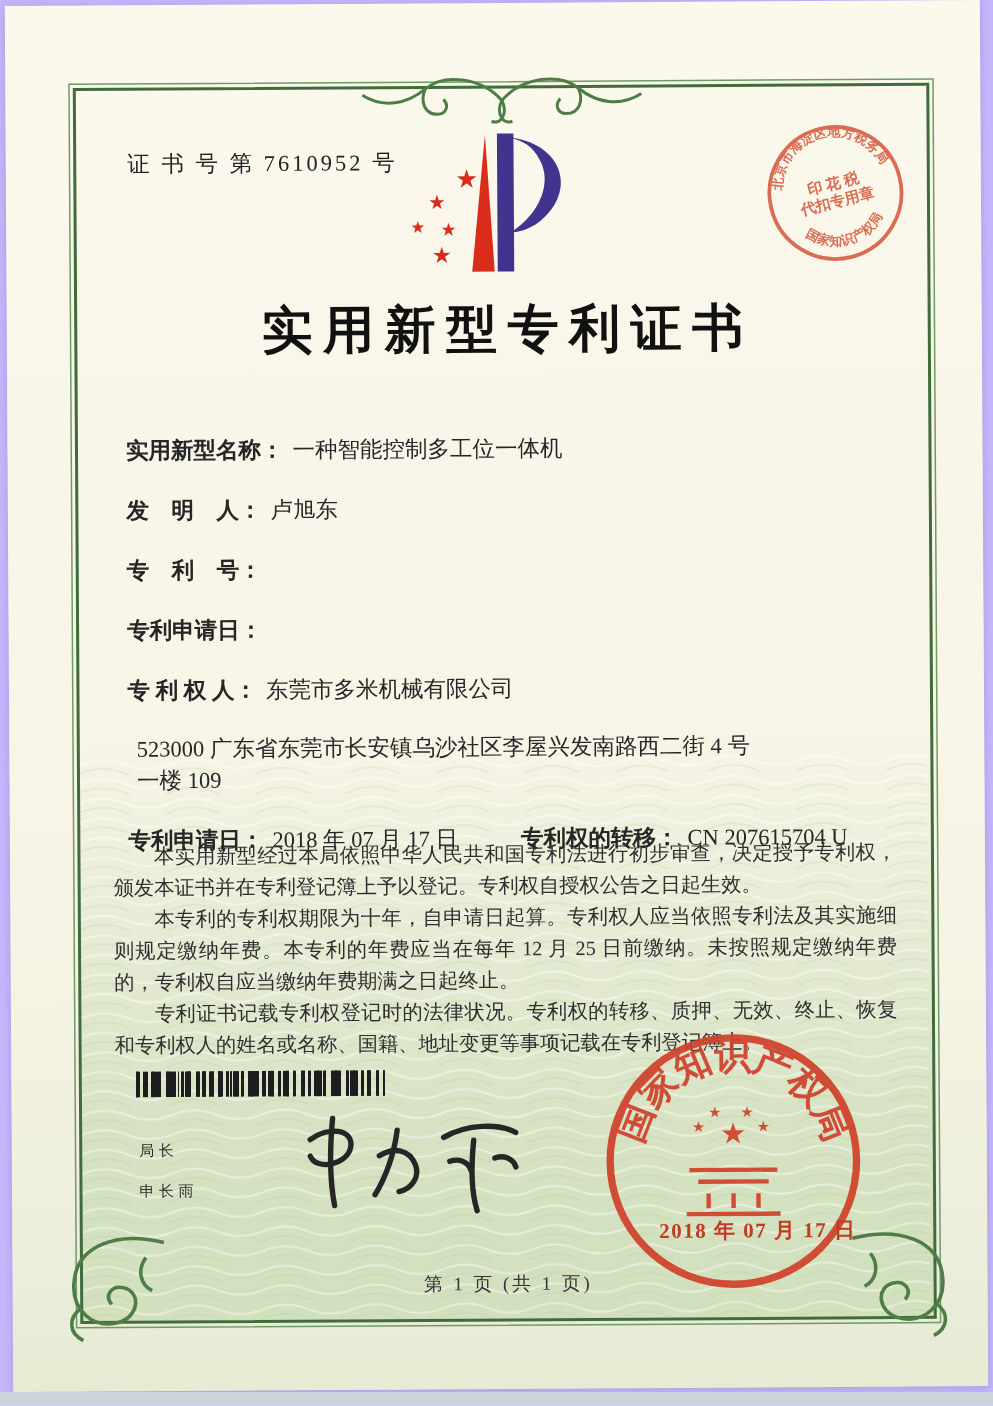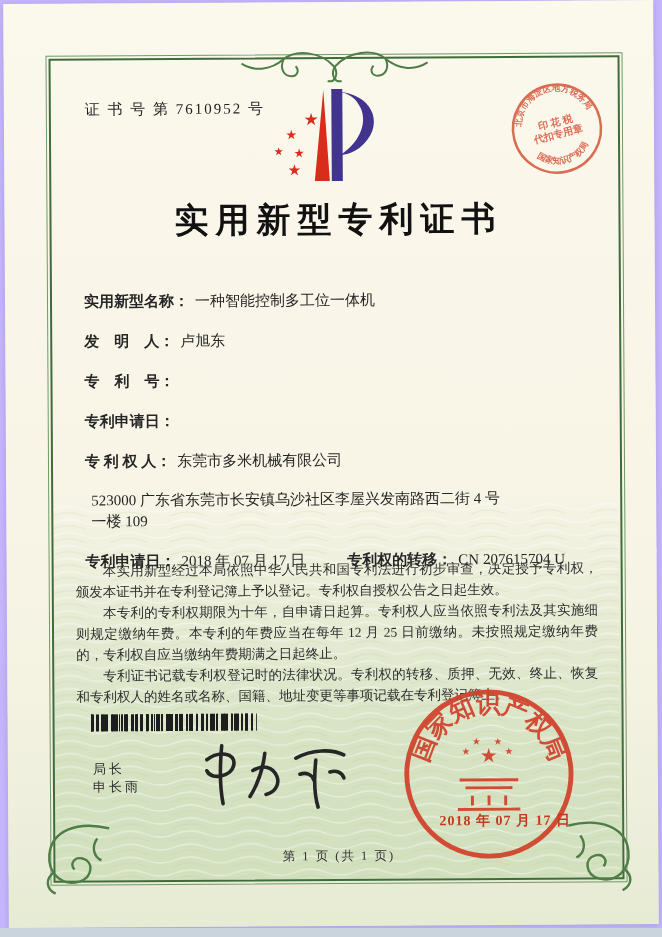--- a/index.html
+++ b/index.html
@@ -27,22 +27,22 @@
   .frow.combo{justify-content:flex-start;}
   .frow.combo .pair2{margin-left:42px;display:flex;}
   .paras{position:absolute;left:22px;top:500px;width:522px;font-size:13.5px;line-height:21px;color:#2e2e2e;}
   .paras p{margin:0;text-indent:2em;text-align:justify;}
   .barcode{position:absolute;left:36px;top:654px;width:166px;height:17px;
     background:
       repeating-linear-gradient(90deg,#1d1d1d 0 2px,transparent 2px 5px),
       repeating-linear-gradient(90deg,#1d1d1d 0 1px,transparent 1px 7px),
       repeating-linear-gradient(90deg,#1d1d1d 0 3px,transparent 3px 11px);}
   .signer{position:absolute;left:38px;top:700px;font-family:"Liberation Sans","DejaVu Sans",sans-serif;
-    font-size:13px;color:#2c2c2c;letter-spacing:3px;}
-  .signer .name{}
+    font-size:10px;color:#2c2c2c;letter-spacing:3px;}
+  .signer .name{margin-top:13px;}
   .signature{position:absolute;left:140px;top:676px;}
   .seal-main{position:absolute;left:346px;top:628px;opacity:.92;}
   .seal-date{position:absolute;left:350px;top:754px;width:200px;text-align:center;
     font-size:14px;font-weight:700;color:#c23a20;letter-spacing:1px;}
   .footer{position:absolute;left:0;right:0;bottom:14px;text-align:center;font-size:12.5px;
     letter-spacing:2px;color:#333;}
   .seal-tax{position:absolute;left:458px;top:23px;transform:rotate(-14deg);opacity:.85;}
   .flourish-top{position:absolute;left:50%;top:-14px;transform:translateX(-50%);}
   .flourish-bl{position:absolute;left:-16px;bottom:-16px;}
   .flourish-br{position:absolute;right:-16px;bottom:-16px;transform:scaleX(-1);}

